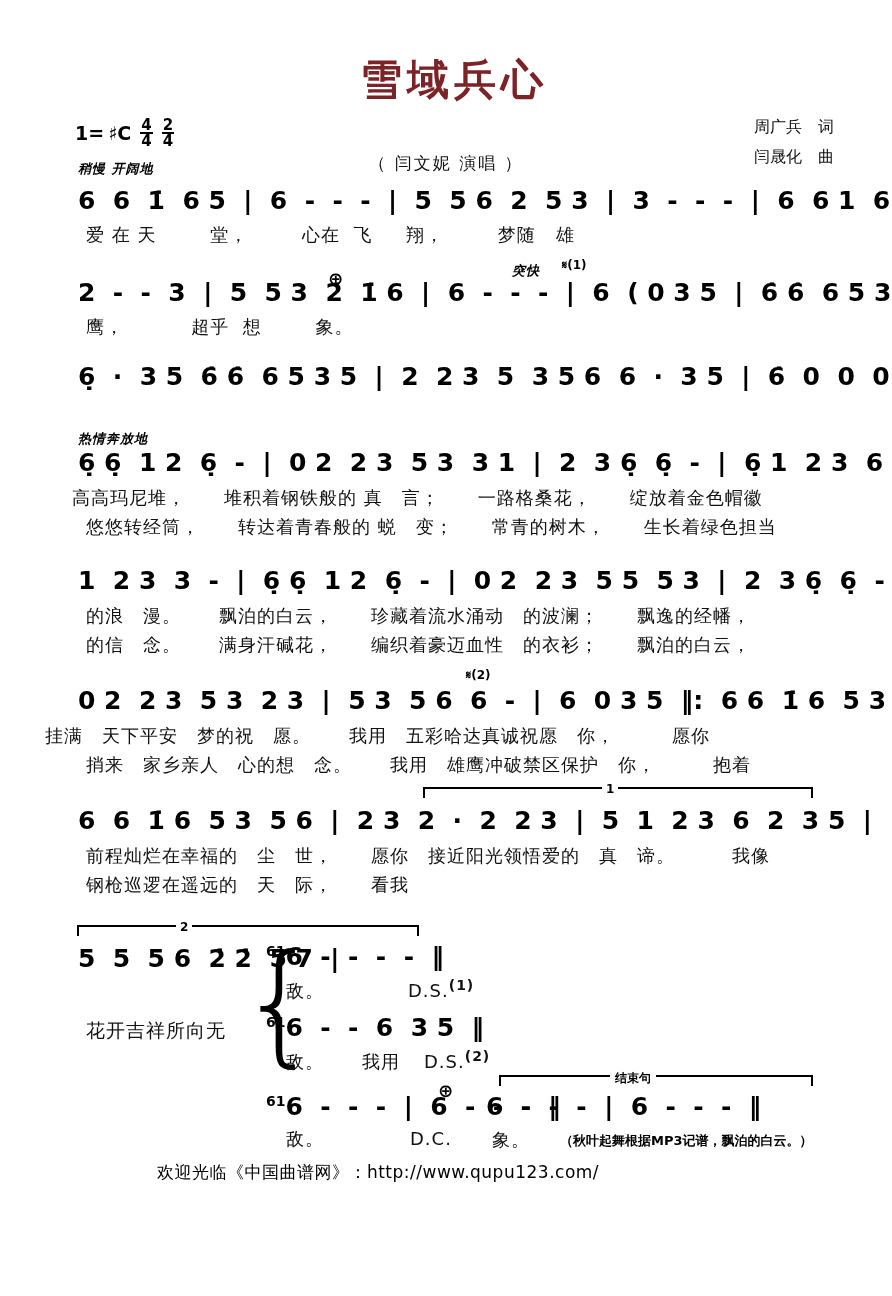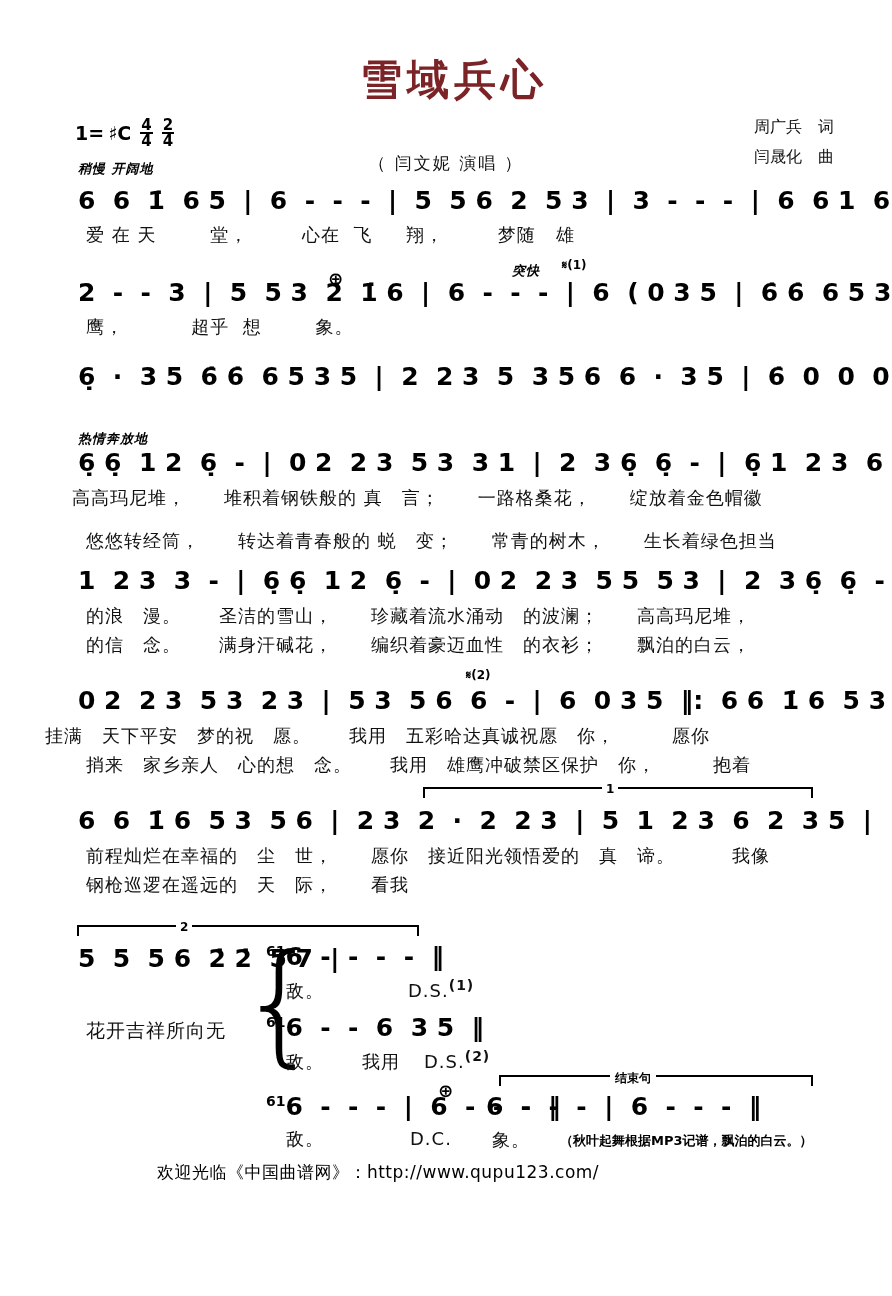--- a/index.html
+++ b/index.html
@@ -119,26 +119,26 @@
 
   <div class="sysrow" style="top:362px;">
     <div class="notes" style="margin-left:78px;">6̣  ·  3 5  6̇ 6̇  6 5 3 5  |  2  2 3  5  3 5 6  6  ·  3 5  |  6̇  0  0  0  )  |</div>
   </div>
 
   <div class="tempo-mark" style="top:430px; left:78px;">热情奔放地</div>
 
   <div class="sysrow" style="top:448px;">
     <div class="notes" style="margin-left:78px;">6̣ 6̣  1 2  6̣  -  |  0 2  2 3  5 3  3 1  |  2  3 6̣  6̣  -  |  6̣ 1  2 3  6  -  |  0  6  5 6  5 3  3 1  |</div>
     <div class="lyric" style="margin-left:72px; margin-top:9px;">高高玛尼堆，　　堆积着钢铁般的 真　言；　　一路格桑花，　　绽放着金色帽徽</div>
-    <div class="lyric2" style="margin-left:86px; margin-top:19px;">悠悠转经筒，　　转达着青春般的 蜕　变；　　常青的树木，　　生长着绿色担当</div>
+    <div class="lyric2" style="margin-left:86px; margin-top:5px;">悠悠转经筒，　　转达着青春般的 蜕　变；　　常青的树木，　　生长着绿色担当</div>
   </div>
 
   <div class="sysrow" style="top:566px;">
     <div class="notes" style="margin-left:78px;">1  2 3  3  -  |  6̣ 6̣  1 2  6̣  -  |  0 2  2 3  5 5  5 3  |  2  3 6̣  6̣  -  |  6̣ 1  2 3  6  -  |</div>
-    <div class="lyric" style="margin-left:86px; margin-top:9px;">的浪　漫。　　圣洁的雪山，　　珍藏着流水涌动　的波澜；　　高高玛尼堆，</div>
+    <div class="lyric" style="margin-left:86px; margin-top:9px;">的浪　漫。　　飘泊的白云，　　珍藏着流水涌动　的波澜；　　飘逸的经幡，</div>
     <div class="lyric2" style="margin-left:86px; margin-top:5px;">的信　念。　　满身汗碱花，　　编织着豪迈血性　的衣衫；　　飘泊的白云，</div>
   </div>
 
   <div class="sysrow" style="top:686px;">
     <div class="notes" style="margin-left:78px;">0 2  2 3  5 3  2 3  |  5 3  5 6  6  -  |  6  0 3 5  ‖:  6 6  1̇ 6  5 3  5 6  |  6  -  -  6̣  3 5  |</div>
     <div class="lyric" style="margin-left:45px; margin-top:9px;">挂满　天下平安　梦的祝　愿。　　我用　五彩哈达真诚祝愿　你，　　　愿你</div>
     <div class="lyric2" style="margin-left:86px; margin-top:5px;">捎来　家乡亲人　心的想　念。　　我用　雄鹰冲破禁区保护　你，　　　抱着</div>
   </div>
   <div class="bracket-label" style="top:668px; left:466px;">
     <span>𝄋</span><span>(2)</span>

